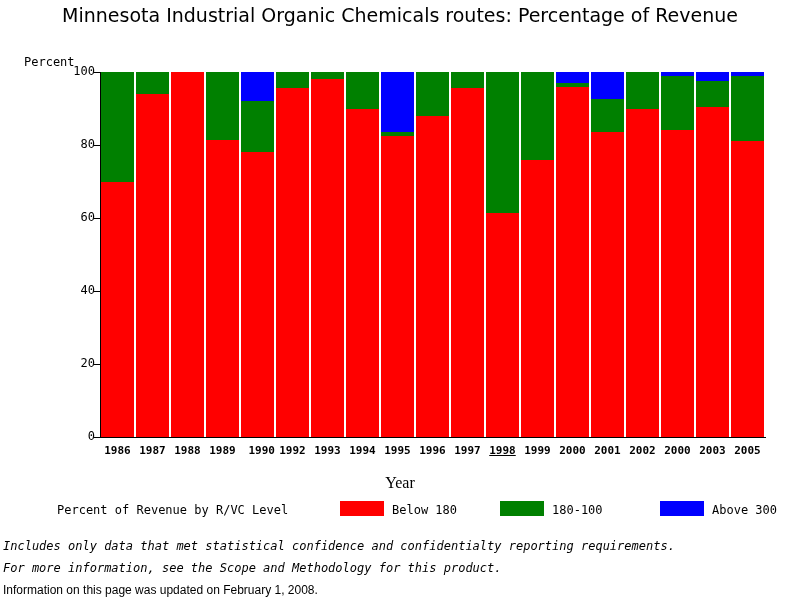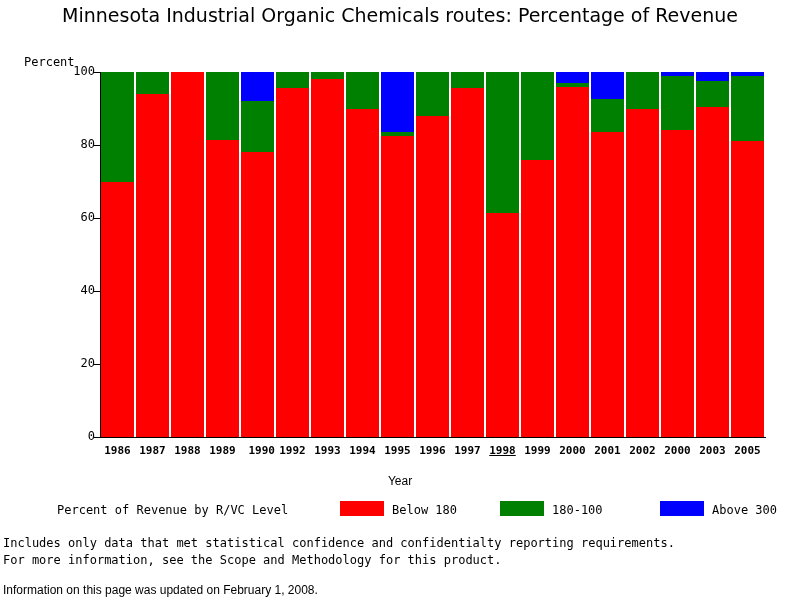--- a/index.html
+++ b/index.html
@@ -94,22 +94,22 @@
     font-size: 11px;
     font-weight: bold;
     font-family: "DejaVu Sans Mono", monospace;
   }
   #xlabel {
     position: absolute;
     left: 0;
     top: 474px;
     width: 800px;
     text-align: center;
-    font-size: 12px;
-    font-family: Liberation Sans, sans-serif;
+    font-size: 16px;
+    font-family: Liberation Serif, serif;
   }
   #legend {
     position: absolute;
     left: 0;
     top: 500px;
     width: 800px;
     height: 22px;
   }
   #legend-title {
     position: absolute;
@@ -135,23 +135,24 @@
     left: 52px;
     top: 3px;
     font-size: 12px;
     white-space: nowrap;
   }
   #footnote {
     position: absolute;
     left: 3px;
     top: 535px;
     font-size: 12px;
-    line-height: 17px;
+    line-height: 22px;
     white-space: pre;
     font-family: "DejaVu Sans Mono", monospace;
+    font-style: italic;
   }
   #updated {
     position: absolute;
     left: 3px;
     top: 583px;
     font-size: 12px;
     white-space: pre;
     font-family: Liberation Sans, sans-serif;
   }
 </style>

